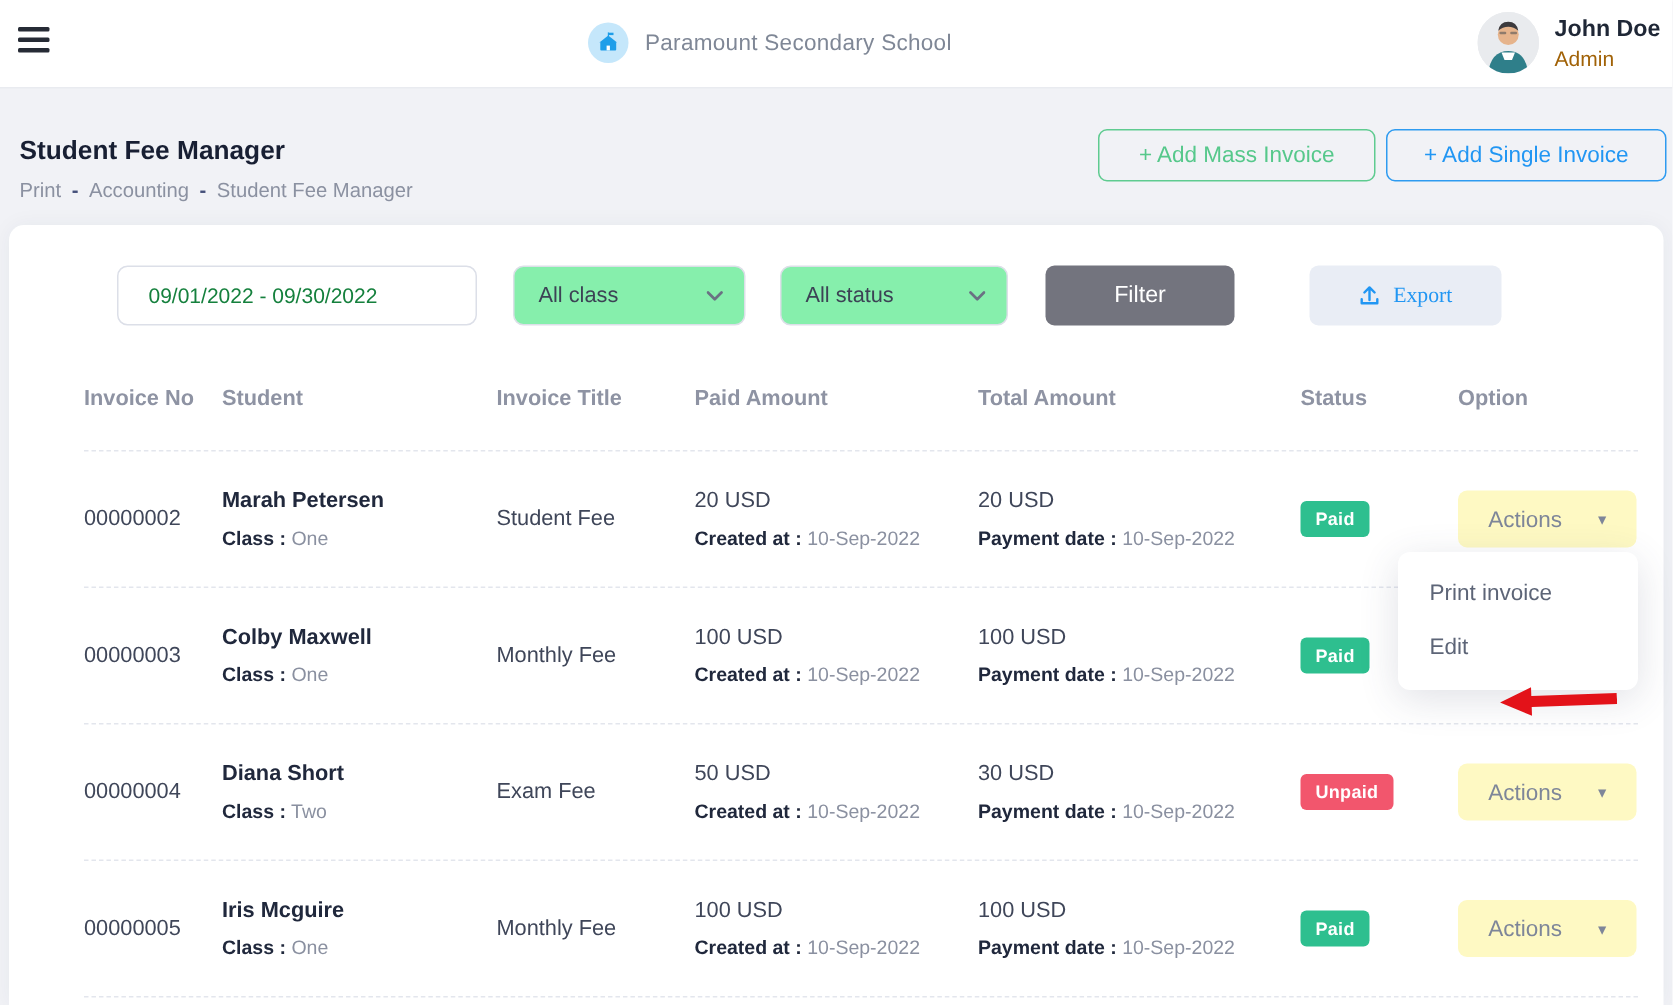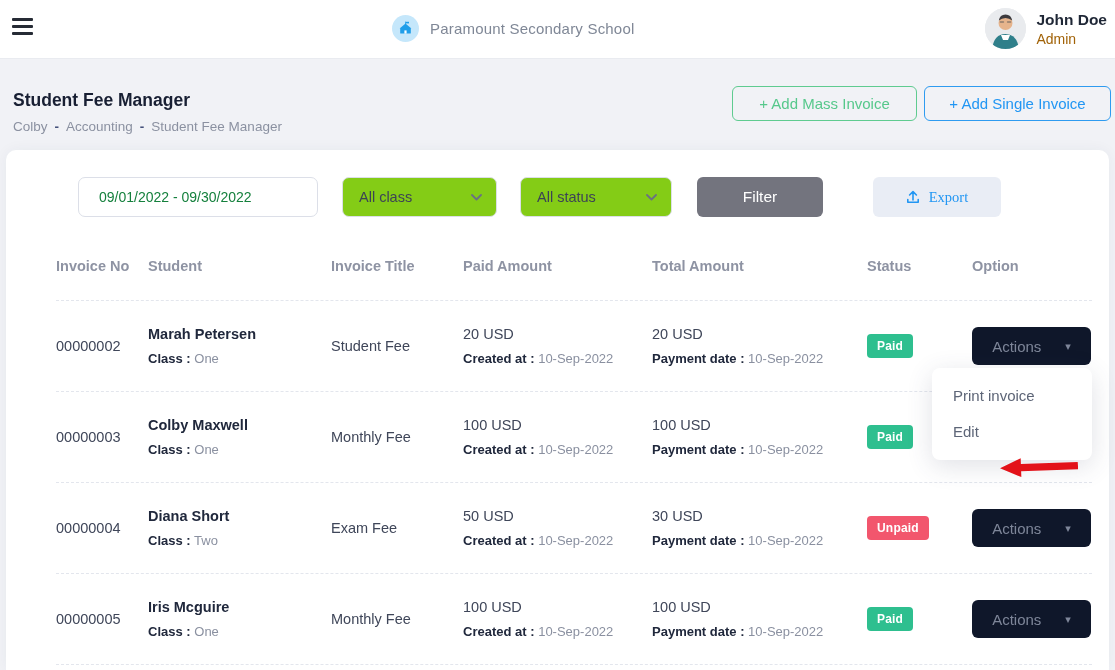--- a/index.html
+++ b/index.html
@@ -38,21 +38,21 @@
   
   .card { position:absolute; left:6px; right:6px; top:150px; bottom:0; background:#fff;
           border-radius:10px 10px 0 0; box-shadow:0 0 14px rgba(40,50,80,.05); }
 
   
   .filters { position:absolute; left:72px; top:27px; display:flex; align-items:center; }
   .input-date { width:240px; height:40px; border:1px solid #dcdfe8; border-radius:7px;
                 padding:0 20px; font-size:14px; color:#15803d; background:#fff; font-family:inherit; outline:none; }
   .select { position:relative; height:40px; border:1px solid #dcdfe8; border-radius:7px;
             display:flex; align-items:center; padding:16px 16px; font-size:14.5px; color:#3c4355;
-            cursor:pointer; background:#84cc16;text-align:right; }
+            cursor:pointer; background:#86efac;text-align:right; }
   .select-class  { width:155px; margin-left:24px; }
   .select-status { width:152px; margin-left:23px; }
   .select svg { position:absolute; right:14px; }
   .btn-filter { width:126px; height:40px; margin-left:25px; background:#73747e; color:#fff;
                 border:none; border-radius:6px; font-size:15.5px; cursor:pointer; font-family:inherit; }
   .btn-export { width:128px; height:40px; margin-left:50px; background:#e9edf5; border:none;
                 border-radius:6px; color:#2196f3; font-size:14.5px; cursor:pointer; font-family:Liberation Serif, serif;
                 display:flex; align-items:center; justify-content:center; gap:9px; }
 
   
@@ -61,21 +61,21 @@
   .thead { color:#8e93a3; font-size:14.5px; font-weight:600; padding-bottom:26px;
            border-bottom:1px dashed #e3e6ed; }
   .row { height:91px; border-bottom:1px dashed #e3e6ed; font-size:14.5px; color:#3f4659; }
   .stu-name { font-weight:700; color:#20283c; }
   .sub { margin-top:9px; font-size:13px; color:#8a90a0; }
   .sub b { color:#20283c; font-weight:700; }
   .badge { display:inline-block; padding:5px 10px; border-radius:4px; color:#fff;
            font-size:12px; font-weight:700; letter-spacing:.2px; }
   .badge.paid { background:#2ebf8f; }
   .badge.unpaid { background:#f2566d; }
-  .btn-actions { width:119px; height:38px; background:#0f172a; border:none; border-radius:6px;
+  .btn-actions { width:119px; height:38px; background:#fef9c3; border:none; border-radius:6px;
                  color:#7e8699; font-size:15px; cursor:pointer; font-family:inherit;
                  display:flex; align-items:center; justify-content:center; gap:24px; }
   .btn-actions .caret { font-size:11px; }
 
   
   .dropdown { position:absolute; left:932px; top:368px; width:160px; background:#fff;
               border-radius:8px; box-shadow:0 6px 26px rgba(60,70,100,.16); padding:10px 0; z-index:10; }
   .dropdown-item { height:36px; line-height:36px; padding-left:21px; font-size:15px;
                    color:#5d6577; cursor:pointer; }
 
@@ -119,21 +119,21 @@
     </div>
     <div>
       <div class="user-name">John Doe</div>
       <div class="user-role">Admin</div>
     </div>
   </div>
 </div>
 
 <div class="page-title">Student Fee Manager</div>
 <div class="breadcrumb">
-  <span>Colby</span><span class="sep">-</span><span>Accounting</span><span class="sep">-</span><span>Student Fee Manager</span>
+  <span>Print</span><span class="sep">-</span><span>Accounting</span><span class="sep">-</span><span>Student Fee Manager</span>
 </div>
 <button class="btn-outline btn-mass">+ Add Mass Invoice</button>
 <button class="btn-outline btn-single">+ Add Single Invoice</button>
 
 <div class="card">
 
   <div class="filters">
     <input class="input-date" readonly="" value="09/01/2022 - 09/30/2022" style="">
     <div class="select select-class">
       <span>All class</span>

